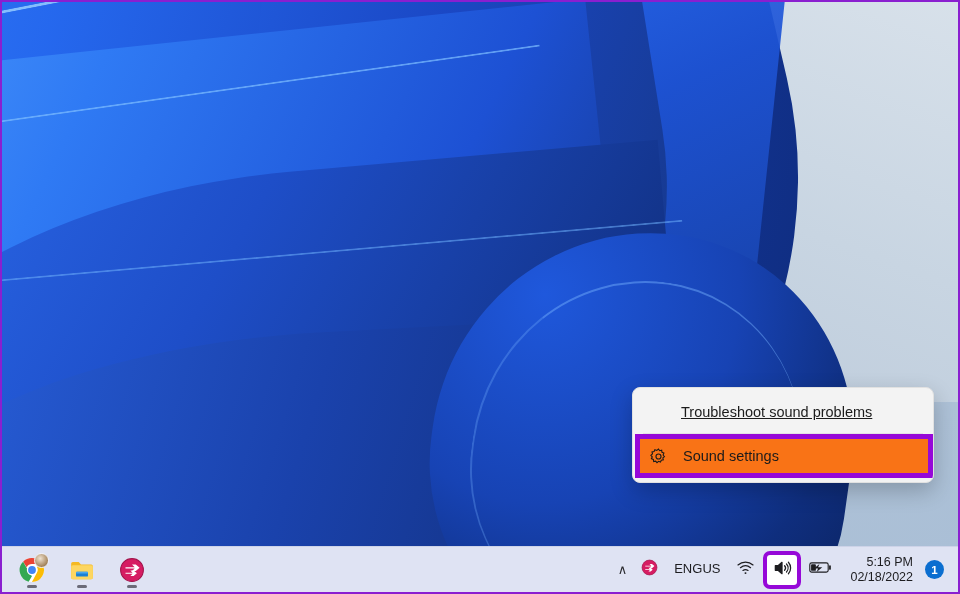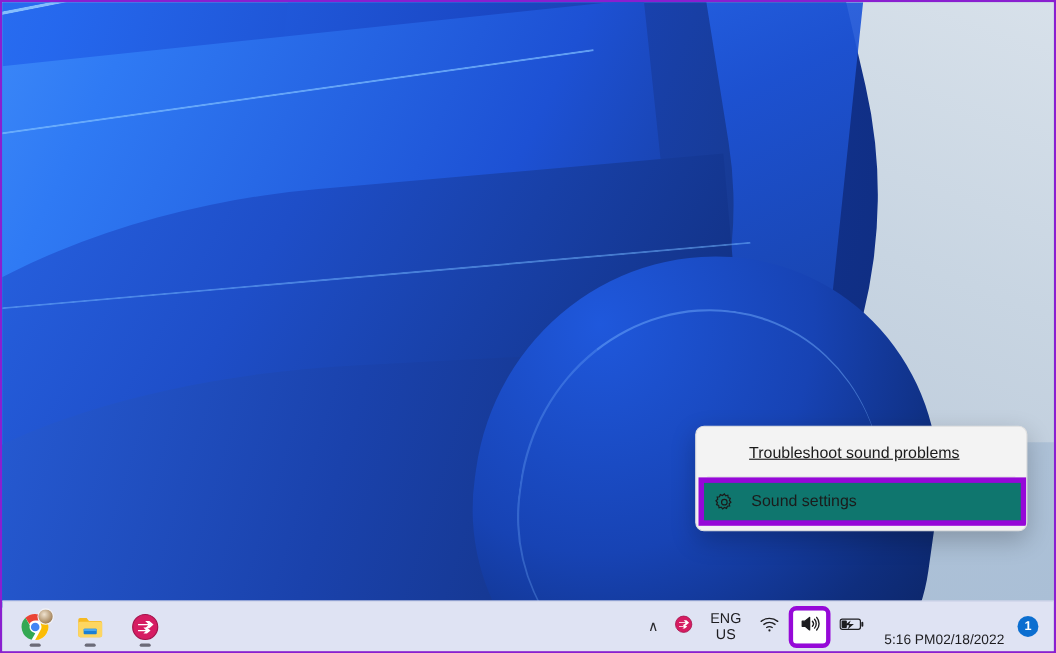--- a/index.html
+++ b/index.html
@@ -145,21 +145,21 @@
   .menu-item.no-icon .mi-label { margin-left:36px;text-decoration:underline; }
   .menu-sep {
     height:1px;
     background:#e3e3e3;
     margin:2px 10px 3px;
   }
   
   #sound-settings-row {
     outline:5px solid #9608d8;
     outline-offset:-1px;
-    background:#0f766e;
+    background:#f97316;
     margin:4px 4px 2px 6px;
     padding:0 8px;
     height:36px;
     width:calc(100% - 10px);
   }
 
   
   #taskbar {
     position:absolute;
     left:0; bottom:0;
@@ -196,36 +196,36 @@
     height:100%;
   }
   .tray-item {
     display:flex; align-items:center; justify-content:center;
     height:38px;
     padding:0 7px;
     border-radius:5px;
     color:#1d1d20;
   }
   #tray-lang {
-    flex-direction:column;
+    flex-direction:row;
     line-height:1.08;
     font-size:13px;
     padding:0 9px;
     text-align:center;
   }
   #tray-volume {
     outline:4px solid #9608d8;
     background:#ffffff;
     border-radius:3px;
     height:30px;
     padding:0 5px;
     margin:0 5px;
   }
   #tray-clock {
-    flex-direction:row;
+    flex-direction:column;
     align-items:flex-end;
     line-height:1.16;
     font-size:12.5px;
     padding:0 8px 0 10px;
     color:#1d1d20;
   }
   #notif-badge {
     width:19px; height:19px;
     border-radius:50%;
     background:#0b6ed0;

